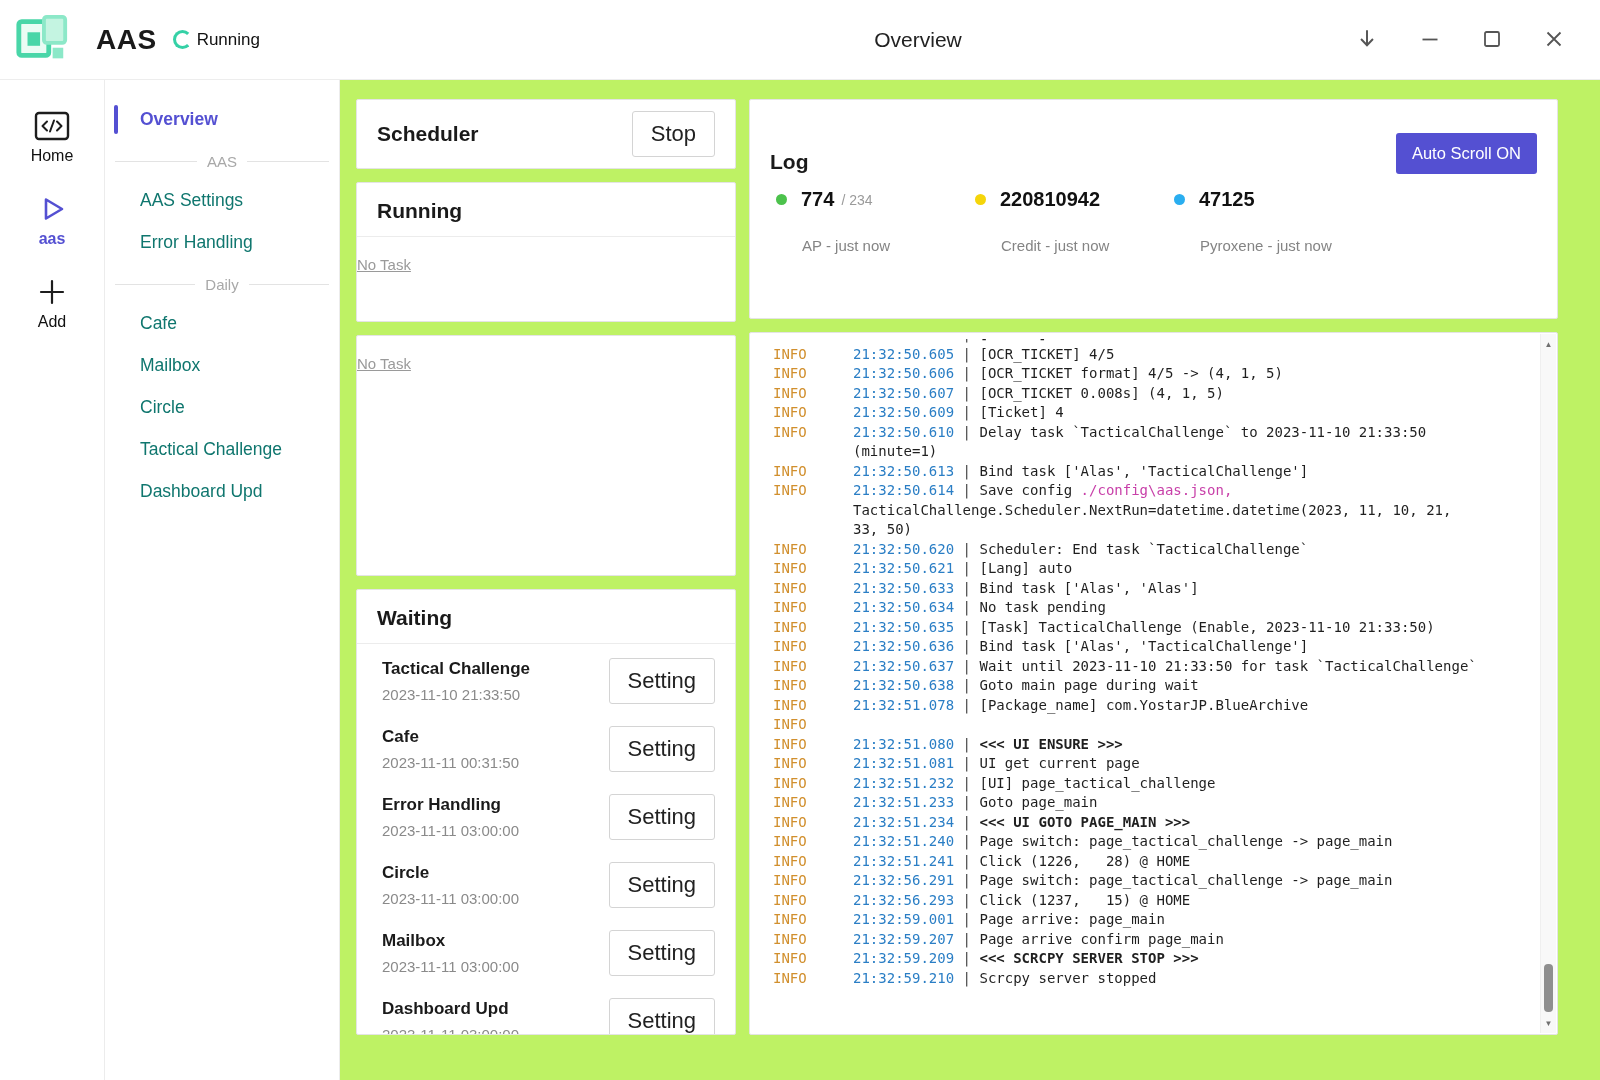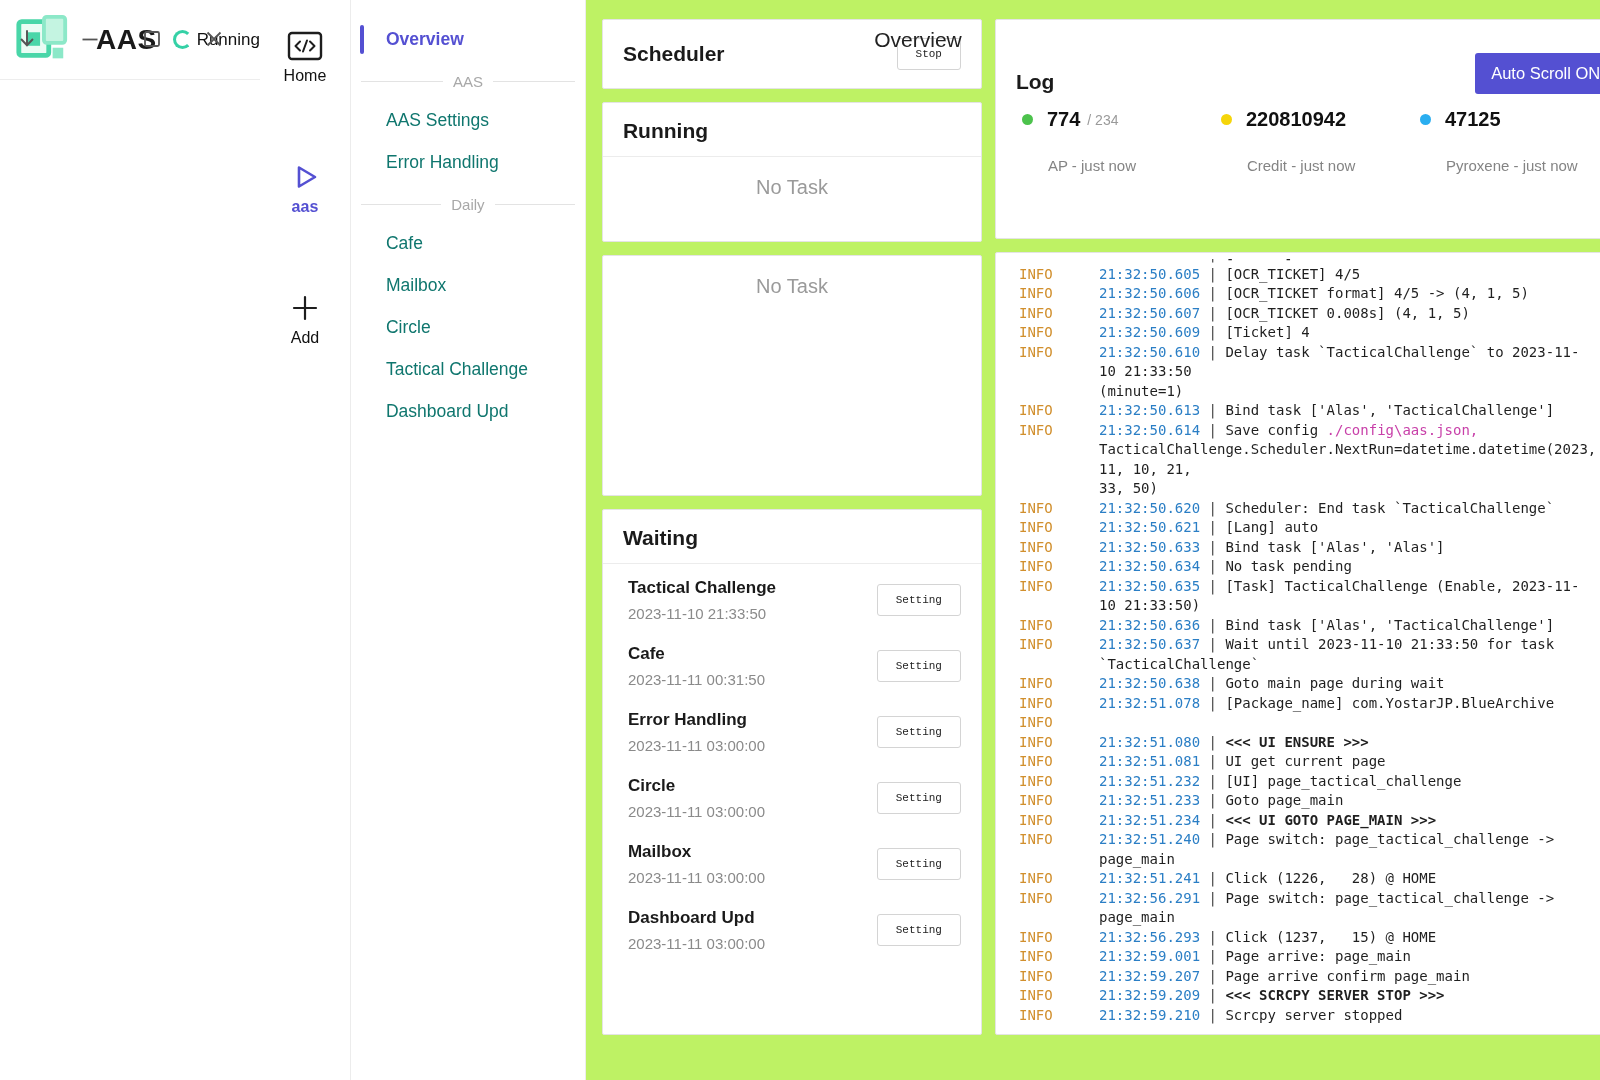--- a/index.html
+++ b/index.html
@@ -1,37 +1,37 @@
 <!DOCTYPE html>
 <html><head>
 <meta charset="utf-8">
 <style>
   * { margin:0; padding:0; box-sizing:border-box; }
   html,body { width:1600px; height:1080px; overflow:hidden; background:#fff;
               font-family:"Liberation Sans", sans-serif; color:#1a1a1a; }
-  .window { width:1600px; height:1080px; display:flex; }
+  .window { width:1600px; height:1080px; display:flex; flex-direction:column; }
 
   
   .titlebar { height:80px; flex-shrink:0; display:flex; align-items:center;
               border-bottom:1px solid #ededed; background:#fff; position:relative; padding-left:14px; }
   .logo { width:56px; height:56px; flex-shrink:0; }
   .app-title { font-size:28px; font-weight:700; margin-left:26px; letter-spacing:.5px; }
   .spinner { width:19px; height:19px; border:3.5px solid #35d1a6; border-right-color:transparent;
              border-radius:50%; margin-left:16px; }
   .running-label { margin-left:5px; font-size:17px; color:#111; }
   .page-title { position:absolute; left:918px; transform:translateX(-50%); font-size:21px; color:#222; }
   .win-controls { position:absolute; right:30px; top:0; height:80px; display:flex; align-items:center; gap:30px; }
   .win-btn { background:none; border:none; cursor:pointer; padding:4px; display:flex; align-items:center; }
 
   
   .body { flex:1; display:flex; min-height:0; }
 
   
-  .rail { width:91px; flex-shrink:0; background:#fff; border-right:1px solid #ececec;
-          display:flex; flex-direction:column; align-items:flex-end; padding-top:22px;gap:48px; }
+  .rail { width:105px; flex-shrink:0; background:#fff; border-right:1px solid #ececec;
+          display:flex; flex-direction:column; align-items:flex-end; padding-top:22px; }
   .rail-item { width:100%; display:flex; flex-direction:column; align-items:center;
                padding:8px 0 10px; margin-bottom:10px; cursor:pointer; }
   .rail-icon { height:32px; display:flex; align-items:center; justify-content:center; }
   .rail-label { font-size:16px; margin-top:5px; color:#111; }
   .rail-item.active .rail-label { color:#5450d2; font-weight:700; }
 
   
   .menu { width:235px; flex-shrink:0; background:#fff; border-right:1px solid #ececec; padding-top:20px; }
   .menu-item { font-size:17.5px; color:#0f766e; padding:9px 0 9px 35px; margin-bottom:3px;
                position:relative; cursor:pointer; }
@@ -44,28 +44,28 @@
 
   
   .main { flex:1; min-width:0; background:#bef264; padding:19px 42px 45px 16px; display:flex; gap:13px; }
   .card { background:#fff; border:1px solid #e4e4e4; border-radius:2px; }
 
   .left-col { width:380px; flex-shrink:0; display:flex; flex-direction:column; gap:13px; }
   .right-col { flex:1; min-width:0; display:flex; flex-direction:column; gap:13px; }
 
   .card-head { display:flex; align-items:center; justify-content:space-between; padding:0 20px; height:100%; }
   .card-title { font-size:21px; font-weight:700; }
-  .btn { background:#fff; border:1px solid #d4d4d4; border-radius:3px; font-size:11px; color:#222;
-         padding:9px 18px; cursor:pointer; font-family:Liberation Mono, monospace; }
+  .btn { background:#fff; border:1px solid #d4d4d4; border-radius:3px; font-size:22px; color:#222;
+         padding:9px 18px; cursor:pointer; font-family:Liberation Sans, sans-serif; }
   .btn-primary { background:#5450d2; color:#fff; border:none; border-radius:3px; font-size:16.5px;
                  padding:11px 16px; cursor:pointer; font-family:inherit; }
 
   .scheduler-card { height:70px; }
   .section-title { font-size:21px; font-weight:700; padding:16px 20px 13px; border-bottom:1px solid #ececec; }
-  .empty { text-align:center; color:#9a9a9a; font-size:20px; padding-top:19px; }
+  .empty { color:#9a9a9a; font-size:15px; padding-top:19px;text-decoration:underline; }
   .running-card { height:140px; }
   .pending-card { height:241px; }
   .waiting-card { flex:1; display:flex; flex-direction:column; min-height:0; }
   .task-list { padding-top:3px; overflow:hidden; }
   .task-row { display:flex; align-items:center; justify-content:space-between; padding:11px 20px 11px 25px; }
   .task-name { font-size:17px; font-weight:700; }
   .task-time { font-size:15px; color:#8a8a8a; margin-top:7px; }
 
   
   .log-card { height:220px; flex-shrink:0; display:flex; flex-direction:column; }

